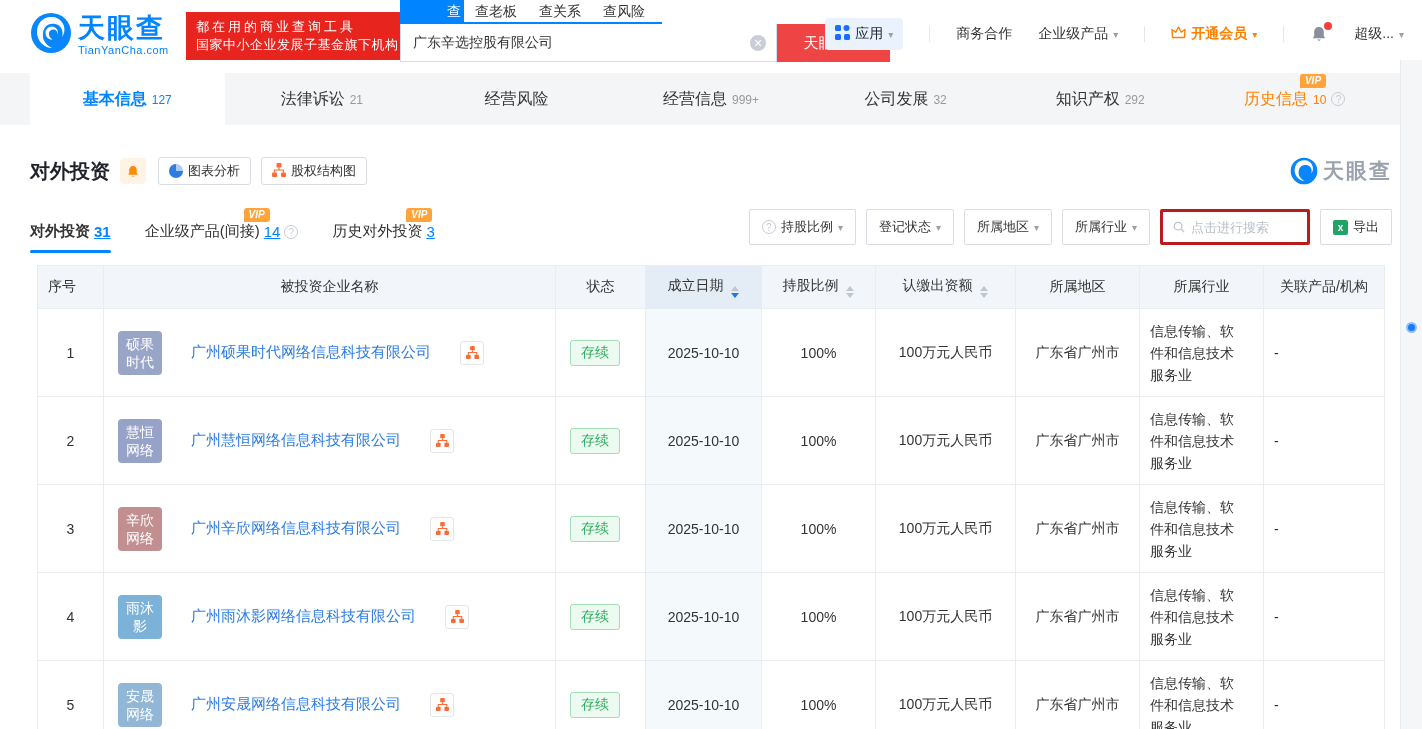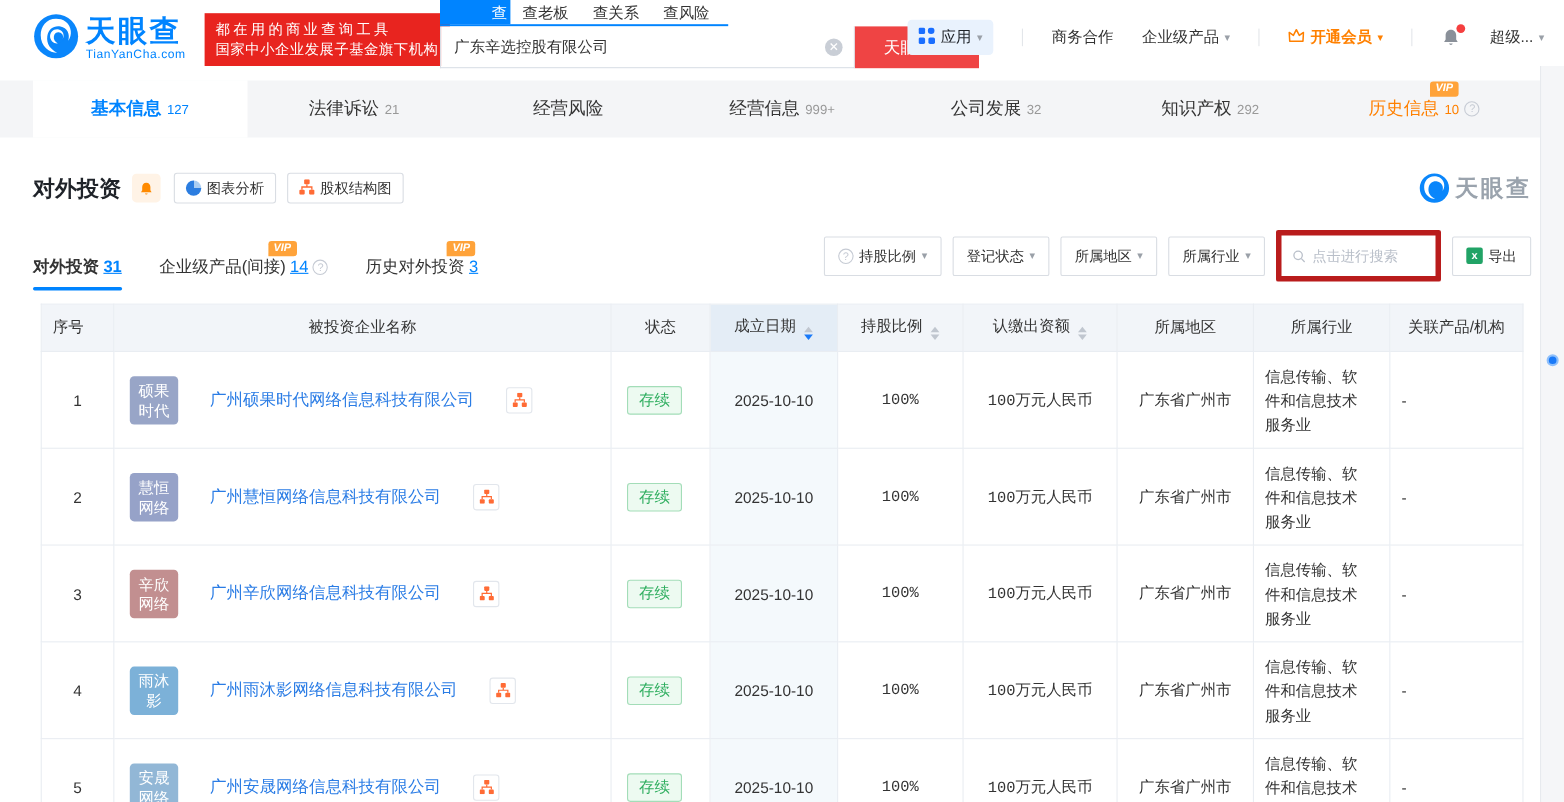--- a/index.html
+++ b/index.html
@@ -80,37 +80,37 @@
   .subtab .num { color:#0084ff;text-decoration:underline; }
   .subtab.active { font-weight:bold; }
   .subtab.active:after { content:""; position:absolute; left:0; right:0; bottom:0; height:3px;
     background:#0084ff; border-radius:2px; }
   .subtab .vip-abs { top:-13px; right:-6px; }
 
   .filters { margin-left:auto; display:flex; gap:10px; align-items:center; padding-bottom:8px; }
   .fbtn { display:flex; align-items:center; gap:5px; height:36px; padding:0 12px; background:#fff;
     border:1px solid #d9dde3; border-radius:2px; font-size:13px; color:#333; cursor:pointer;
     font-family:inherit; white-space:nowrap; }
-  .fsearch { display:flex; align-items:center; gap:6px; width:150px; height:47px; padding:0 10px;
-    border:5px solid #b91c1c; border-radius:2px; }
+  .fsearch { display:flex; align-items:center; gap:6px; width:150px; height:36px; padding:0 10px;
+    border:3px solid #b91c1c; border-radius:2px; }
   .fsearch input { border:none; outline:none; width:100%; font-size:13px; color:#333; font-family:inherit; }
   .fsearch input::placeholder { color:#b9bfc9; }
   .xls-ico { width:15px; height:15px; background:#21a366; border-radius:2px; color:#fff; font-size:10px;
     font-weight:bold; line-height:15px; text-align:center; }
 
   
   table { border-collapse:collapse; width:1348px; margin:12px auto 0; table-layout:fixed; }
   th, td { border:1px solid #e9edf2; font-size:14px; font-weight:normal; color:#333; }
   thead th { background:#f2f5f9; height:43px; text-align:center; }
   thead th.col-date { background:#e4edf6; }
   td { height:88px; vertical-align:middle; background:#fff; }
   td.col-date { background:#f4f9fc; text-align:center; }
   th.c-no { text-align:left; padding-left:10px; }
   td.c-no { text-align:center; }
-  td.c-ratio, td.c-amount, td.c-region { text-align:center;font-family:Liberation Mono, monospace; }
+  td.c-ratio, td.c-amount, td.c-region { text-align:center; }
   td.c-industry { padding:10px 22px 10px 10px; line-height:22px; }
   td.c-related { padding-left:10px; }
   .namewrap { display:flex; align-items:center; gap:29px; padding:0 10px 0 14px; }
   .avatar { width:44px; height:44px; min-width:44px; border-radius:4px; color:#fff; font-size:14px;
     line-height:18px; display:flex; align-items:center; justify-content:center; text-align:center;
     padding:3px; }
   .cname { color:#2a7ce5; text-decoration:none; cursor:pointer; font-size:15px; }
   .orgbtn { display:inline-flex; align-items:center; justify-content:center; width:24px; height:24px;
     border:1px solid #e2e6ec; border-radius:3px; cursor:pointer; background:#fff; }
   .badge { display:inline-block; margin-left:14px; padding:3px 10px; font-size:14px; color:#2fae5f;

